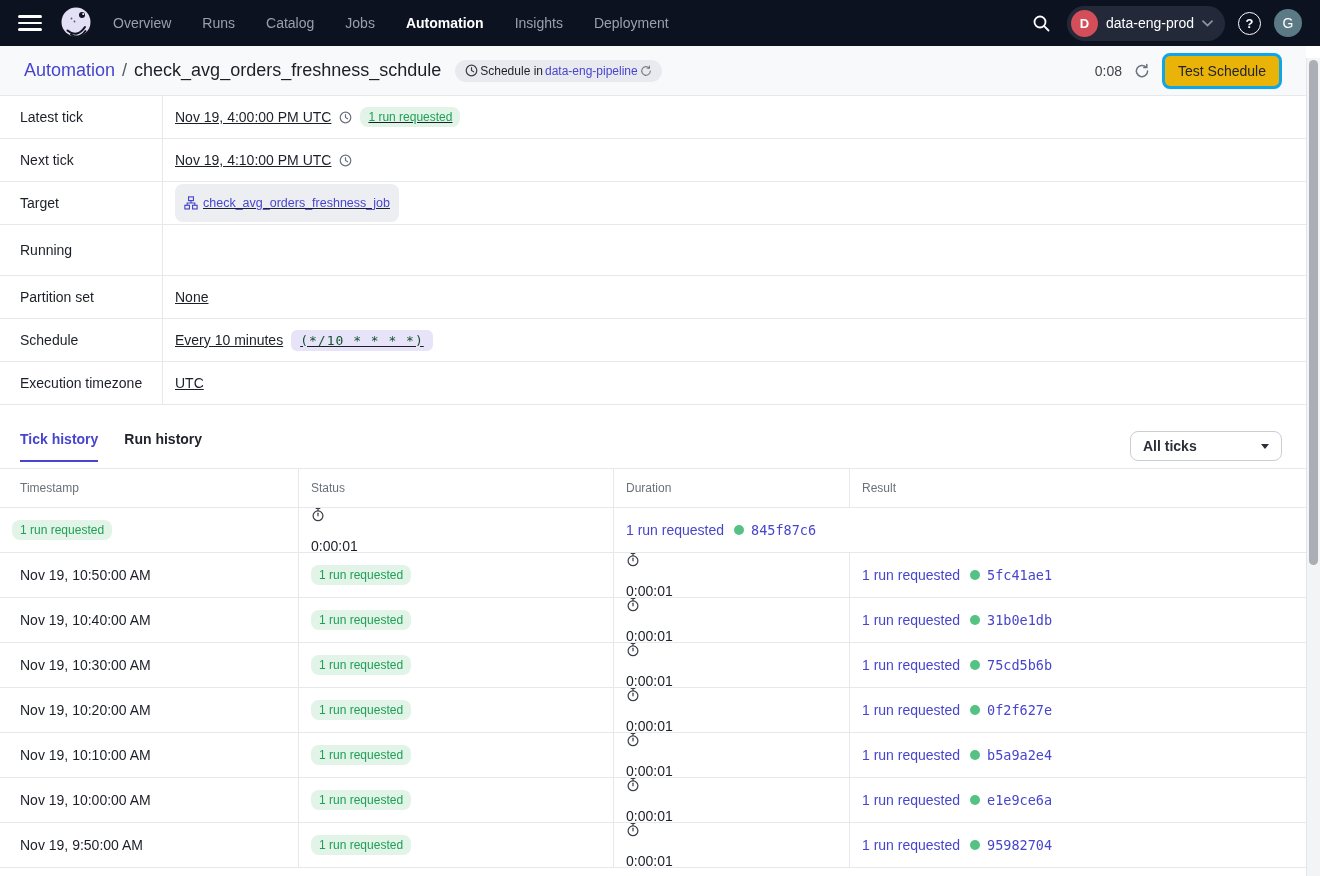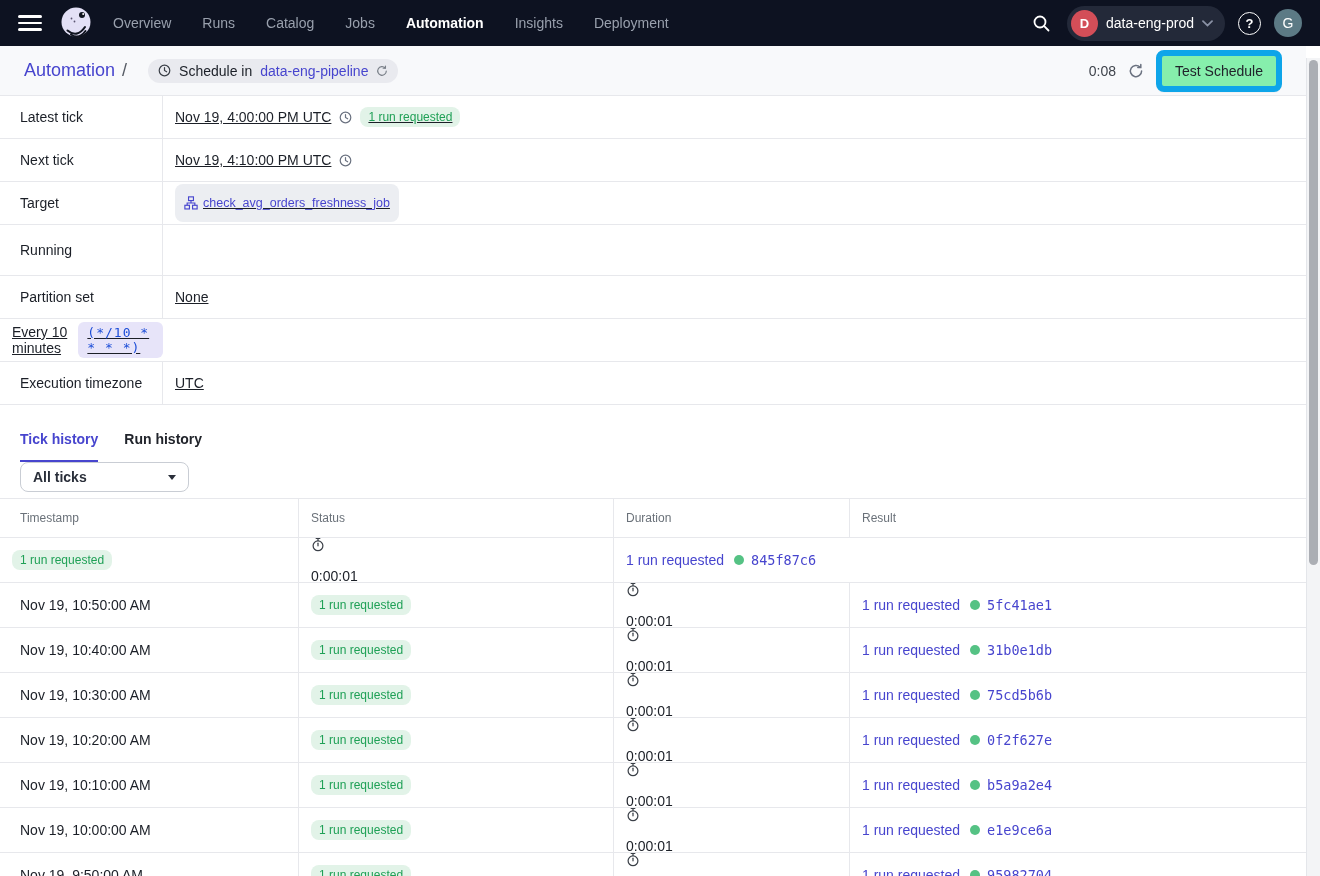--- a/index.html
+++ b/index.html
@@ -31,46 +31,46 @@
   .user-avatar{ width:28px; height:28px; border-radius:50%; background:var(--avatar-bg,#5c7a85); color:#fff; font-size:14px; display:flex; align-items:center; justify-content:center; cursor:pointer; }
 
   
   .main{ width:1306px; }
 
   .crumb-bar{ height:50px; background:#f8f9fb; border-bottom:1px solid var(--border);
     display:flex; align-items:center; padding:0 24px; }
   .crumb-link{ color:var(--accent); font-size:18px; cursor:pointer; }
   .crumb-sep{ color:#565b64; font-size:18px; margin:0 7px; }
   .crumb-title{ color:#1b1f27; font-size:18px; font-weight:500; }
-  .type-badge{ margin-left:14px; display:inline-flex; align-items:center; gap:8px; background:#e9eaef;
-    border-radius:12px; padding:4px 10px; font-size:14px; color:#1b1f27; }
+  .type-badge{ margin-left:14px; display:inline-flex; align-items:center; gap:2px; background:#e9eaef;
+    border-radius:12px; padding:4px 10px; font-size:12px; color:#1b1f27; }
   .type-badge a{ color:var(--accent); }
   .crumb-right{ margin-left:auto; display:flex; align-items:center; gap:12px; }
   .timer{ font-size:14px; color:#3f444c; }
   .icon-btn{ display:flex; align-items:center; cursor:pointer; }
-  .btn{ background:#86efac; border:6px solid #0ea5e9; border-radius:8px; padding:7px 13px; font-size:14px;
+  .btn{ background:#eab308; border:3px solid #0ea5e9; border-radius:8px; padding:7px 13px; font-size:14px;
     color:#21242b; font-family:inherit; cursor:pointer; box-shadow:0 1px 1px rgba(0,0,0,0.03); }
 
   
   .drow{ display:grid; grid-template-columns:163px 1fr; border-bottom:1px solid var(--border); min-height:43px; }
   .drow.tall{ min-height:51px; }
   .dlabel{ border-right:1px solid var(--border); display:flex; align-items:center; padding-left:20px; font-size:14px; color:#1b1f27; }
   .dvalue{ display:flex; align-items:center; gap:8px; padding-left:12px; font-size:14px; color:#1b1f27;text-decoration:underline; }
   .pill-green{ background:var(--success-bg); color:var(--success); font-size:12px; border-radius:8px; padding:3px 8px; white-space:nowrap; }
   .target-pill{ display:inline-flex; align-items:center; gap:5px; background:#eceef2; border-radius:8px; padding:12px 9px; font-size:12.5px; color:var(--accent); cursor:pointer; }
   .toggle{ width:40px; height:22px; border-radius:11px; background:var(--accent); position:relative; cursor:pointer; }
   .toggle .knob{ position:absolute; top:2px; right:2px; width:18px; height:18px; border-radius:50%; background:#fff; }
-  .cron-pill{ background:#e7e4f9; border-radius:6px; padding:3px 9px; font-family:"DejaVu Sans Mono", monospace; font-size:13px; color:#1d4ed8; letter-spacing:1px; }
-
-  
-  .tabs-bar{ display:flex; align-items:flex-start; justify-content:space-between; padding:26px 24px 0 20px;flex-direction:column; }
+  .cron-pill{ background:#e7e4f9; border-radius:6px; padding:3px 9px; font-family:"DejaVu Sans Mono", monospace; font-size:13px; color:#14532d; letter-spacing:1px; }
+
+  
+  .tabs-bar{ display:flex; align-items:flex-start; justify-content:space-between; padding:26px 24px 0 20px; }
   .tabs{ display:flex; gap:26px; }
   .tab{ font-size:14px; font-weight:700; color:#21242b; padding-bottom:13px; cursor:pointer; border-bottom:2px solid transparent; }
   .tab.active{ color:var(--accent); border-bottom-color:var(--accent); }
-  .select{ width:169px; height:30px; border:1px solid #c9cdd4; border-radius:8px; background:#fff;
+  .select{ width:152px; height:30px; border:1px solid #c9cdd4; border-radius:8px; background:#fff;
     display:flex; align-items:center; justify-content:space-between; padding:0 12px; cursor:pointer;
     font-size:14px; font-weight:600; color:#2a2f3a; }
   .select .caret{ width:0; height:0; border-left:4px solid transparent; border-right:4px solid transparent; border-top:5px solid #2a2f3a; }
 
   
   .ttable{ margin-top:6px; }
   .thead,.trow{ display:grid; grid-template-columns:299px 315px 236px 1fr; }
   .thead{ border-top:1px solid var(--border); border-bottom:1px solid var(--border); height:40px; }
   .thead .tcell{ font-size:12px; color:#6a7179; }
   .tcell{ display:flex; align-items:center; padding-left:12px; border-right:1px solid var(--border); overflow:hidden; }
@@ -135,20 +135,21 @@
     <div class="help-btn">?</div>
     <div class="user-avatar">G</div>
   </div>
 </header>
 
 <div class="main">
 
   <div class="crumb-bar">
     <a class="crumb-link">Automation</a>
     <span class="crumb-sep">/</span>
+    <span class="crumb-title">check_avg_orders_freshness_schdule</span>
     <span class="type-badge">
       <svg width="13" height="13" viewBox="0 0 14 14" fill="none" stroke="#3b4048" stroke-width="1.3" stroke-linecap="round">
           <circle cx="7" cy="7" r="5.7"></circle>
           <path d="M7 3.8 V7 L9.3 8.4"></path>
         </svg>
       <span>Schedule in</span>
       <a>data-eng-pipeline</a>
       <svg width="12" height="12" viewBox="0 0 14 14" fill="none" stroke="#7a8089" stroke-width="1.4" stroke-linecap="round">
           <path d="M12 7a5 5 0 1 1-1.4-3.5"></path>
           <path d="M11 1.2 v2.6 h-2.6"></path>
@@ -211,20 +212,21 @@
     </div>
 
     <div class="drow">
       <div class="dlabel">Partition set</div>
       <div class="dvalue">
           <span>None</span>
         </div>
     </div>
 
     <div class="drow">
+      <div class="dlabel">Schedule</div>
       <div class="dvalue">
         <span>Every 10 minutes</span>
         <span class="cron-pill">(*/10 * * * *)</span>
       </div>
     </div>
 
     <div class="drow">
       <div class="dlabel">Execution timezone</div>
       <div class="dvalue">
           <span>UTC</span>

